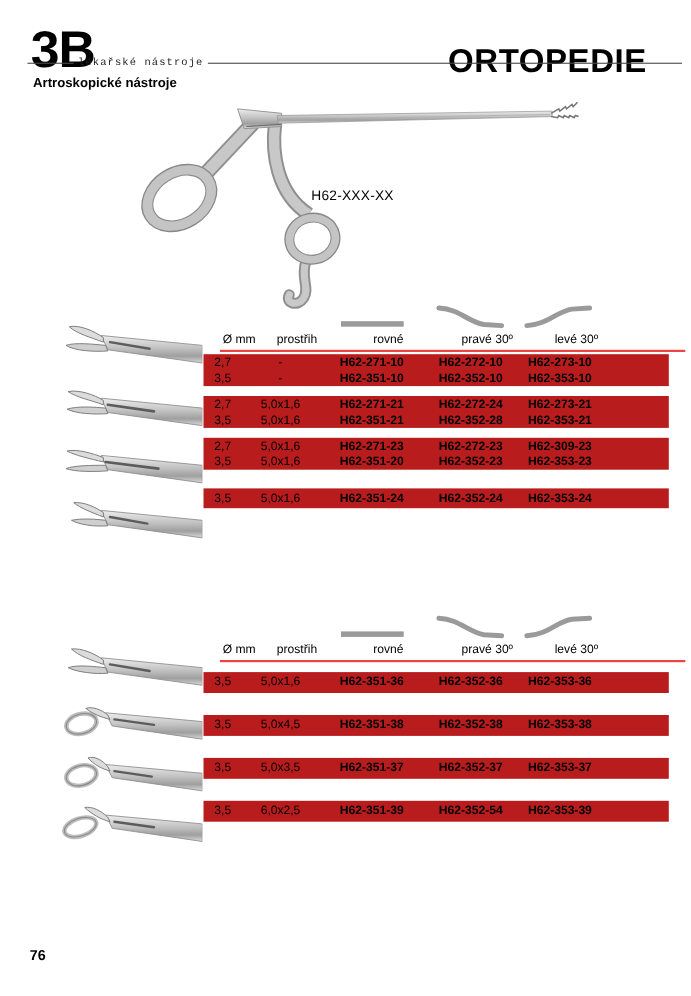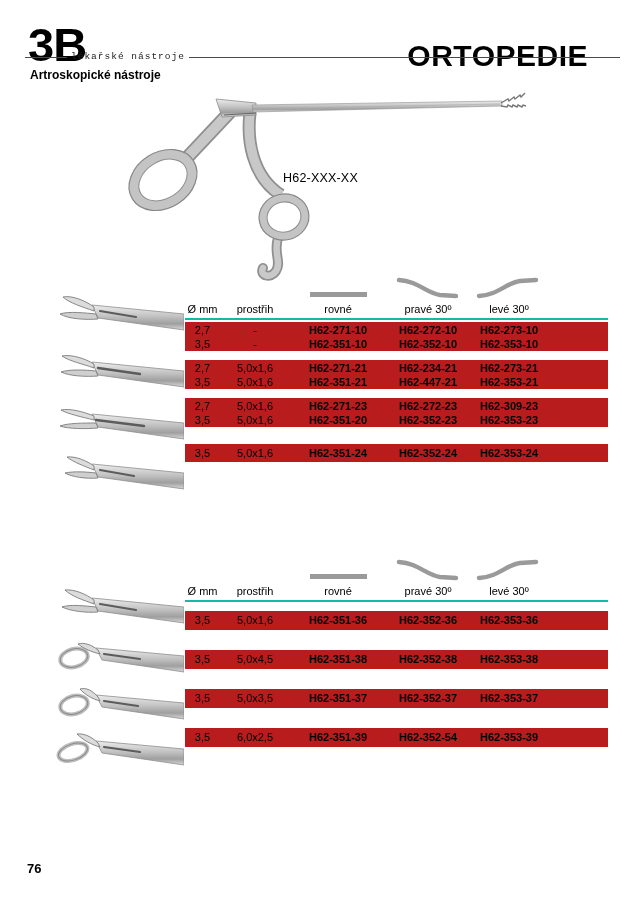--- a/index.html
+++ b/index.html
@@ -20,23 +20,23 @@
   .section-title { position:absolute; left:30px; top:68px; font-size:12px; font-weight:bold; }
   
   .hero-svg { position:absolute; left:88px; top:88px; width:510px; height:200px; }
   .hero-label { position:absolute; left:283px; top:131px; font-size:12.5px; font-weight:normal; letter-spacing:0.2px;margin-top:40px; }
   
   .icon-row { position:absolute; left:185px; width:423px; height:24px; }
   .icon-straight { position:absolute; left:125px; top:16px; width:57px; height:4.5px; background:#9a9a9a; }
   .icon-curve { position:absolute; top:0; width:63px; height:23px; }
   .icon-right { left:211px; } .icon-left { left:291px; }
   .tbl-header {
-    position:absolute; left:185px; width:423px; display:grid;
+    position:absolute; left:200px; width:423px; display:grid;
     grid-template-columns:35px 70px 96px 84px 78px;
-    font-size:11px; line-height:13px; padding-bottom:2px; border-bottom:2px solid #14b8a6;
+    font-size:11px; line-height:13px; padding-bottom:2px; border-bottom:2px solid #ef4444;
   }
   .hcell { text-align:center; }
   .tgroup { position:absolute; left:185px; width:423px; background:#b91c1c; padding-top:1px; font-size:11px; }
   .trow { display:grid; grid-template-columns:35px 70px 96px 84px 78px; }
   .cell { text-align:center; line-height:14px; }
   .single .cell { line-height:17px; }
   .code { font-weight:bold; }
   
   .tip { position:absolute; left:56px; width:128px; height:44px; }
   
@@ -150,28 +150,28 @@
         <div class="cell code">H62-351-10</div>
         <div class="cell code">H62-352-10</div>
         <div class="cell code">H62-353-10</div>
       </div>
     </div>
   <div class="tgroup" style="top:360px;height:29px">
       <div class="trow">
         <div class="cell">2,7</div>
         <div class="cell">5,0x1,6</div>
         <div class="cell code">H62-271-21</div>
-        <div class="cell code">H62-234-21</div>
+        <div class="cell code">H62-272-24</div>
         <div class="cell code">H62-273-21</div>
       </div>
       <div class="trow">
         <div class="cell">3,5</div>
         <div class="cell">5,0x1,6</div>
         <div class="cell code">H62-351-21</div>
-        <div class="cell code">H62-447-21</div>
+        <div class="cell code">H62-352-28</div>
         <div class="cell code">H62-353-21</div>
       </div>
     </div>
   <div class="tgroup" style="top:398px;height:29px">
       <div class="trow">
         <div class="cell">2,7</div>
         <div class="cell">5,0x1,6</div>
         <div class="cell code">H62-271-23</div>
         <div class="cell code">H62-272-23</div>
         <div class="cell code">H62-309-23</div>

